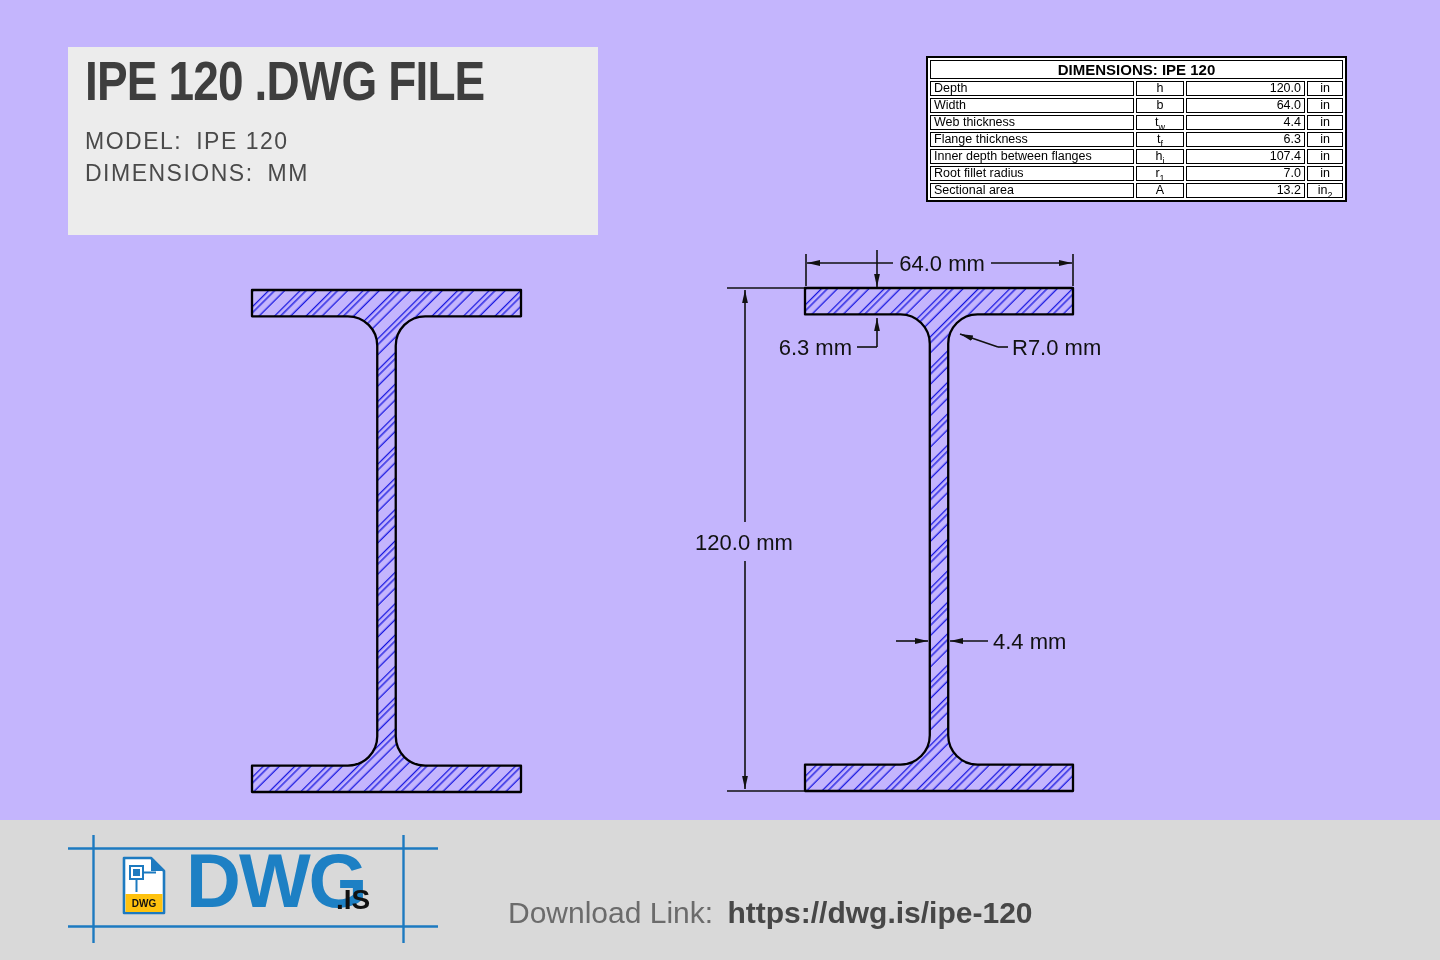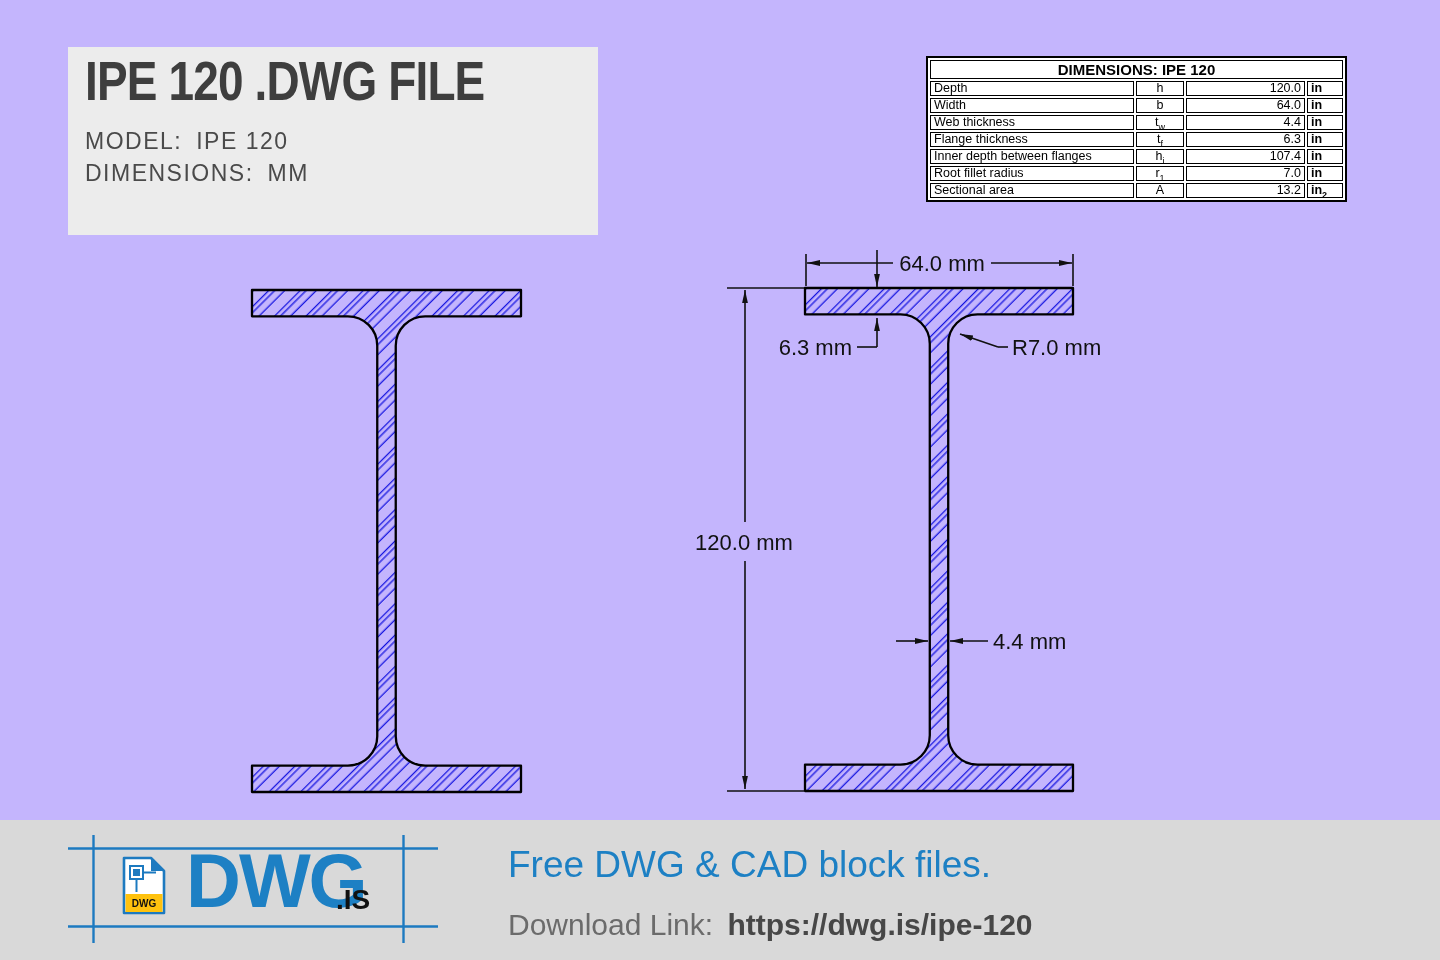--- a/index.html
+++ b/index.html
@@ -29,21 +29,21 @@
   table.dims{position:absolute;left:926px;top:56px;width:415px;
     border:2px solid #000;border-collapse:separate;border-spacing:2px;
     table-layout:fixed;background:#fff;}
   table.dims th{border:1px solid #000;font-size:15px;font-weight:bold;
     text-align:center;height:19px;line-height:17px;}
   table.dims td{border:1px solid #000;font-size:12.5px;height:15px;line-height:13px;
     padding:0 3px;white-space:nowrap;overflow:hidden;}
   table.dims td.c-name{text-align:left;}
   table.dims td.c-sym{text-align:center;}
   table.dims td.c-val{text-align:right;}
-  table.dims td.c-unit{text-align:left;font-weight:bold;}
+  table.dims td.c-unit{text-align:center;}
   table.dims sub{font-size:9px;line-height:0;}
 
   
   svg{display:block;}
   .fig{position:absolute;overflow:visible;}
   .beam-outline{fill:url(#hatchL);stroke:#000;stroke-width:0.55;stroke-linejoin:round;}
   .beam-outline-r{fill:url(#hatchR);stroke:#000;stroke-width:0.55;stroke-linejoin:round;}
   .hatch-line{stroke:var(--hatch);stroke-width:0.3;}
   .dimline{stroke:var(--ink);stroke-width:1.6;fill:none;}
   .dimtext{font-family:"Liberation Sans","DejaVu Sans",sans-serif;font-size:22px;fill:var(--ink);}
@@ -51,21 +51,21 @@
 
   
   footer{position:absolute;left:0;top:820px;width:1440px;height:140px;background:var(--footer-bg);}
   .logo-marks{position:absolute;left:0;top:0;width:470px;height:140px;}
   .logo-dwg{position:absolute;left:186px;top:23px;font-size:76px;font-weight:bold;
     color:var(--accent);letter-spacing:-2px;line-height:76px;}
   .logo-is{position:absolute;left:336px;top:66px;font-size:28px;font-weight:bold;
     color:#111;line-height:28px;}
   .tagline{position:absolute;left:508px;top:23px;font-size:37px;color:var(--accent);
     line-height:44px;white-space:nowrap;}
-  .dl{position:absolute;left:508px;top:85px;font-size:30px;color:#6b6b6b;
+  .dl{position:absolute;left:508px;top:73px;font-size:30px;color:#6b6b6b;
     line-height:40px;white-space:nowrap;}
   .dl b{color:#474747;font-weight:bold;margin-left:6px;}
 </style>
 </head>
 <body>
 
 <div class="page">
 
   <section class="panel">
     <h1><span class="squeeze">IPE 120 .DWG FILE</span></h1>
@@ -218,20 +218,19 @@
           <line x1="136.5" y1="59" x2="136.5" y2="72"></line>
           <line x1="143" y1="52.5" x2="156" y2="52.5"></line>
         </g>
         <rect x="133" y="49" width="7" height="7" fill="#1d7ac0"></rect>
         <rect x="125.5" y="74" width="37" height="18" fill="#ffc20e"></rect>
         <text x="144" y="87" text-anchor="middle" font-size="10" font-weight="bold" fill="#111" font-family="Liberation Sans, DejaVu Sans, sans-serif">DWG</text>
       </g>
     </svg>
     <span class="logo-dwg">DWG</span>
     <span class="logo-is">.IS</span>
-    <div class="tagline">Free DWG &amp; CAD block files.</div>
     <div class="dl">
       <span>Download Link:</span>
       <b>https://dwg.is/ipe-120</b>
     </div>
   </footer>
 
 </div>
 
 </body></html>

